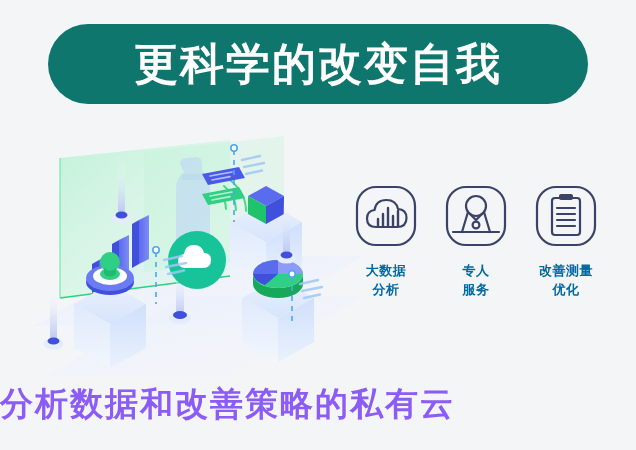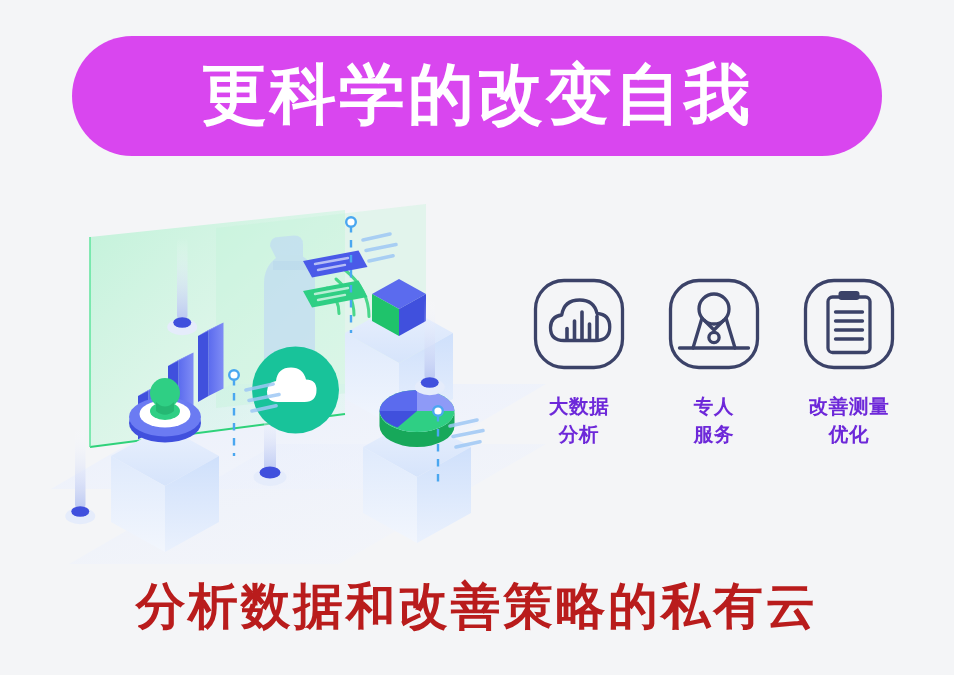--- a/index.html
+++ b/index.html
@@ -7,48 +7,48 @@
     width:636px;height:450px;overflow:hidden;
     background:#f4f5f7;
     font-family:"Liberation Sans","DejaVu Sans",sans-serif;
     position:relative;
   }
   .stage{position:absolute;inset:0;}
 
   
   .headline-pill{
     position:absolute;left:48px;top:24px;width:540px;height:80px;
-    background:#d946ef;border-radius:40px;
+    background:#0f766e;border-radius:40px;
     display:flex;align-items:center;justify-content:center;
   }
   .headline-text{
     color:#ffffff;font-size:44px;font-weight:bold;letter-spacing:2px;
     line-height:1;white-space:nowrap;
   }
 
   
   .illustration{position:absolute;left:34px;top:126px;width:330px;height:250px;}
   .illustration svg{display:block;}
 
   
   .features{
     position:absolute;left:348px;top:184px;width:256px;height:150px;
     display:flex;justify-content:space-between;align-items:flex-start;
   }
   .feature{width:76px;display:flex;flex-direction:column;align-items:center;}
   .feature-icon{width:64px;height:64px;}
   .feature-label{
-    margin-top:14px;text-align:center;color:#6d28d9;
+    margin-top:14px;text-align:center;color:#0369a1;
     font-size:13px;font-weight:bold;line-height:1.45;letter-spacing:.5px;
   }
 
   
   .tagline{
-    position:absolute;left:0;top:382px;width:636px;text-align:center;
-    color:#b91c1c;font-size:33px;font-weight:bold;letter-spacing:2px;
+    position:absolute;left:0;top:382px;width:636px;
+    color:#8b5cf6;font-size:33px;font-weight:bold;letter-spacing:2px;
     white-space:nowrap;
   }
 </style>
 </head>
 <body style="background: rgb(244, 245, 247);">
 
 <div class="stage">
 
   <div class="headline-pill">
     <span class="headline-text">更科学的改变自我</span>

